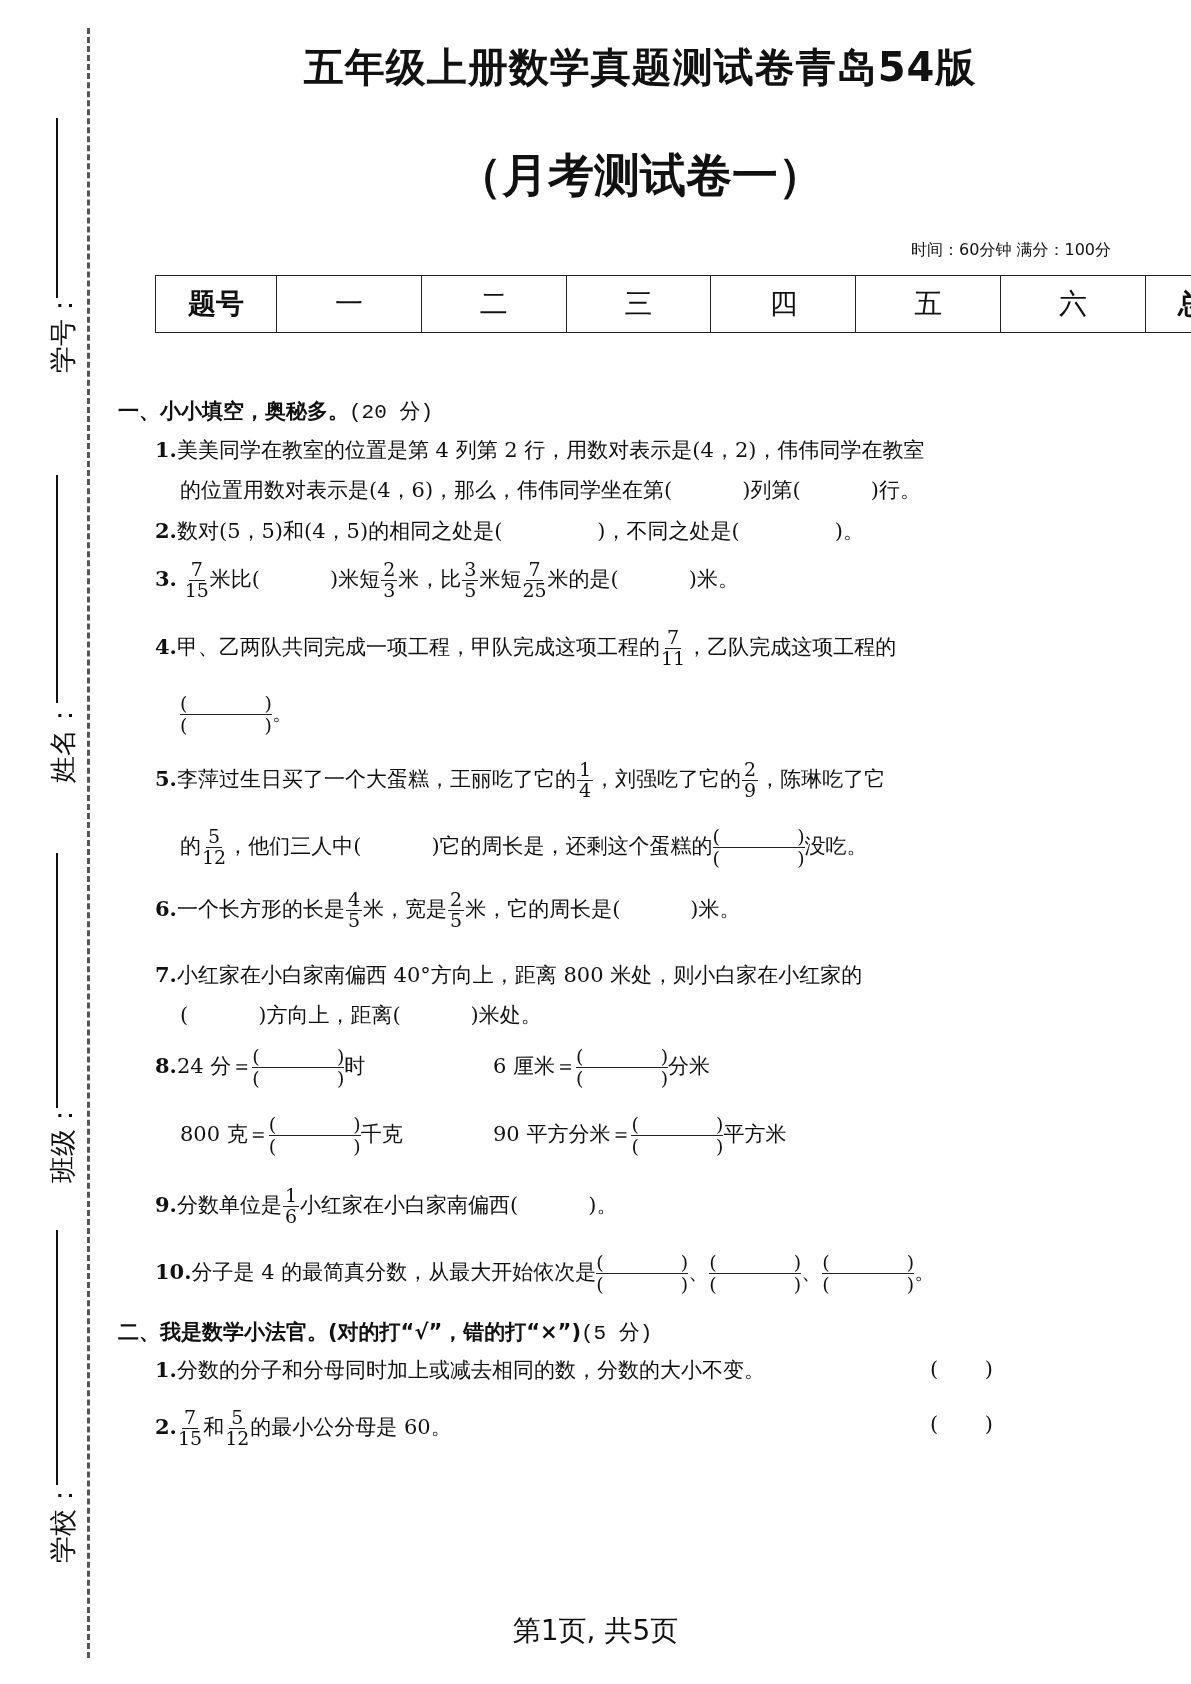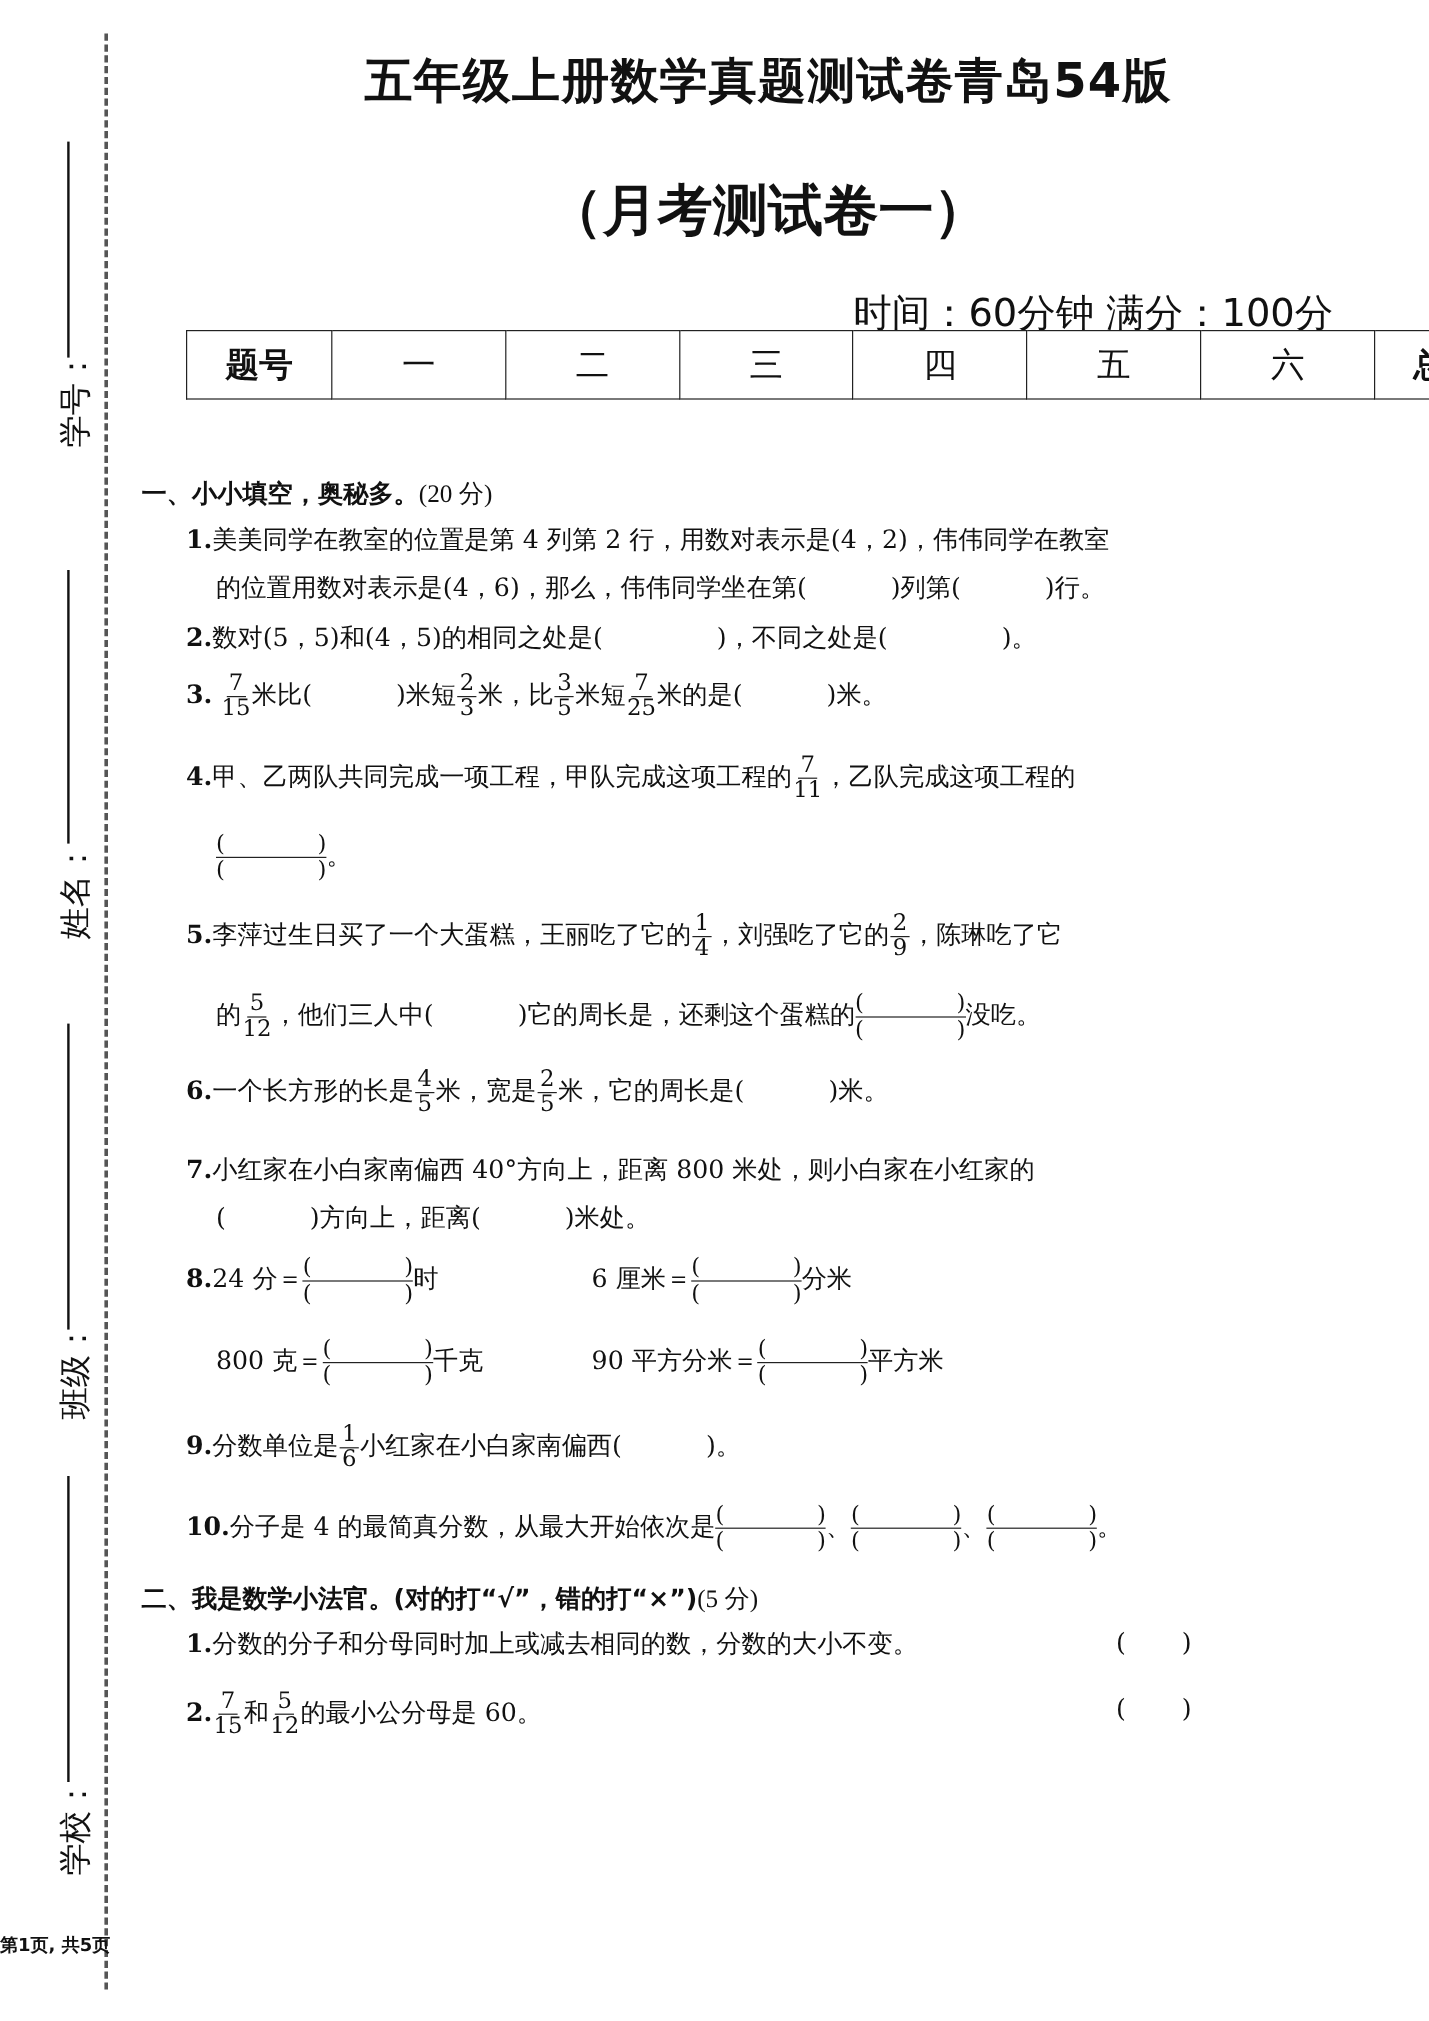--- a/index.html
+++ b/index.html
@@ -6,38 +6,38 @@
   body { width:1191px; height:1684px; position:relative; overflow:hidden; color:#111;
          font-family:"DejaVu Serif","Liberation Serif",serif; }
   .dash-line { position:absolute; left:87px; top:28px; height:1630px; border-left:3px dashed #555; }
   .side-label { position:absolute; left:28px; font-family:"DejaVu Sans",sans-serif; font-size:27px;
                 transform:rotate(-90deg); transform-origin:center; white-space:nowrap; width:70px; text-align:center; }
   .side-line { position:absolute; left:56px; width:0; border-left:2px solid #111; }
   .title { position:absolute; left:150px; top:40px; width:980px; text-align:center;
            font-family:"DejaVu Sans",sans-serif; font-size:40px; font-weight:bold; letter-spacing:1px; }
   .subtitle { position:absolute; left:150px; top:145px; width:980px; text-align:center;
               font-family:"DejaVu Sans",sans-serif; font-size:46px; font-weight:bold; }
-  .meta { position:absolute; right:80px; top:240px; font-family:"DejaVu Sans",sans-serif; font-size:32px; }
+  .meta { position:absolute; right:80px; top:240px; font-family:"DejaVu Sans",sans-serif; font-size:16px; }
   table.score { position:absolute; left:155px; top:275px; width:1112px; border-collapse:collapse;
                 font-size:28px; }
   table.score td { border:1.5px solid #222; height:54px; text-align:center; }
   table.score td.hdr { font-family:"DejaVu Sans",sans-serif; font-weight:bold; width:118px; }
   .sec-title { position:absolute; left:118px; font-family:"DejaVu Sans",sans-serif; font-size:21px; font-weight:bold; }
-  .sec-title .pts { font-weight:normal; font-family:Liberation Serif, serif; }
+  .sec-title .pts { font-weight:normal; font-family:Liberation Mono, monospace; }
   .q { position:absolute; left:155px; font-size:21px; line-height:1.2; white-space:nowrap; }
   .q .num { font-weight:bold; }
   .frac { display:inline-flex; flex-direction:column; align-items:center; vertical-align:middle;
           font-size:19px; line-height:1.05; margin:0 1px; }
   .frac .n { border-bottom:1.2px solid #222; padding:0 2px; }
   .bfrac { display:inline-flex; flex-direction:column; vertical-align:middle; font-size:19px; line-height:1.1; width:92px; }
   .bfrac .n { border-bottom:1.2px solid #222; display:flex; justify-content:space-between; }
   .bfrac .d { display:flex; justify-content:space-between; }
   .blank { display:inline-block; width:70px; }
   .judge { position:absolute; left:930px; font-size:21px; word-spacing:40px; }
-  .footer { position:absolute; top:1612px; width:100%; text-align:left; font-family:"DejaVu Sans",sans-serif; font-size:15px;font-weight:bold; }
+  .footer { position:absolute; top:1612px; width:100%; text-align:center; font-family:"DejaVu Sans",sans-serif; font-size:28px; }
 </style>
 </head>
 <body>
 
 <div class="dash-line"></div>
 
 <div class="side-line" style="top:118px;height:180px;"></div>
 <div class="side-label" style="top:320px;">学号：</div>
 <div class="side-line" style="top:475px;height:228px;"></div>
 <div class="side-label" style="top:730px;">姓名：</div>

